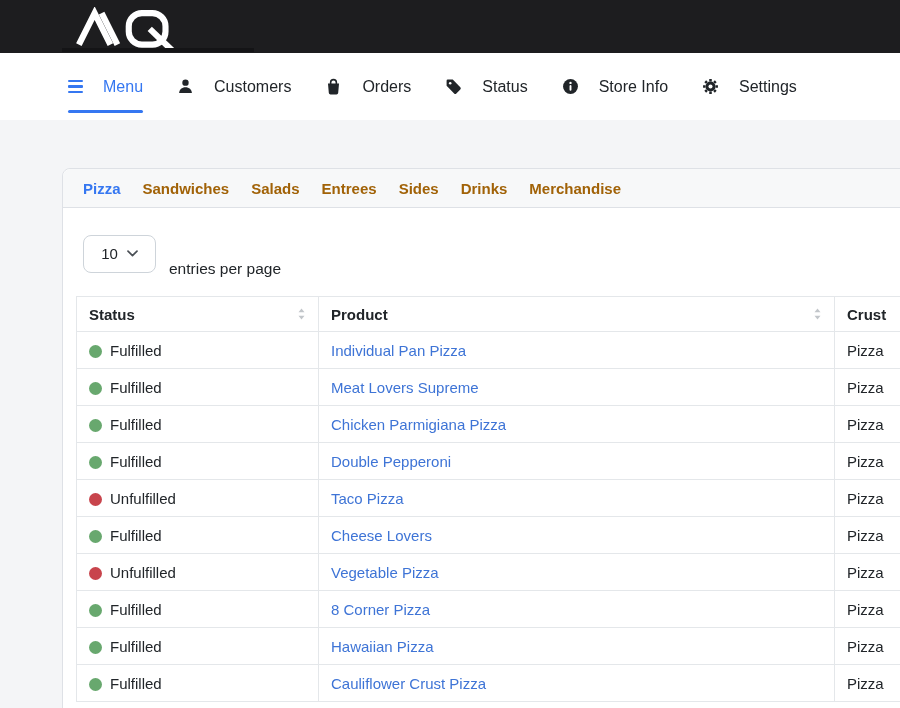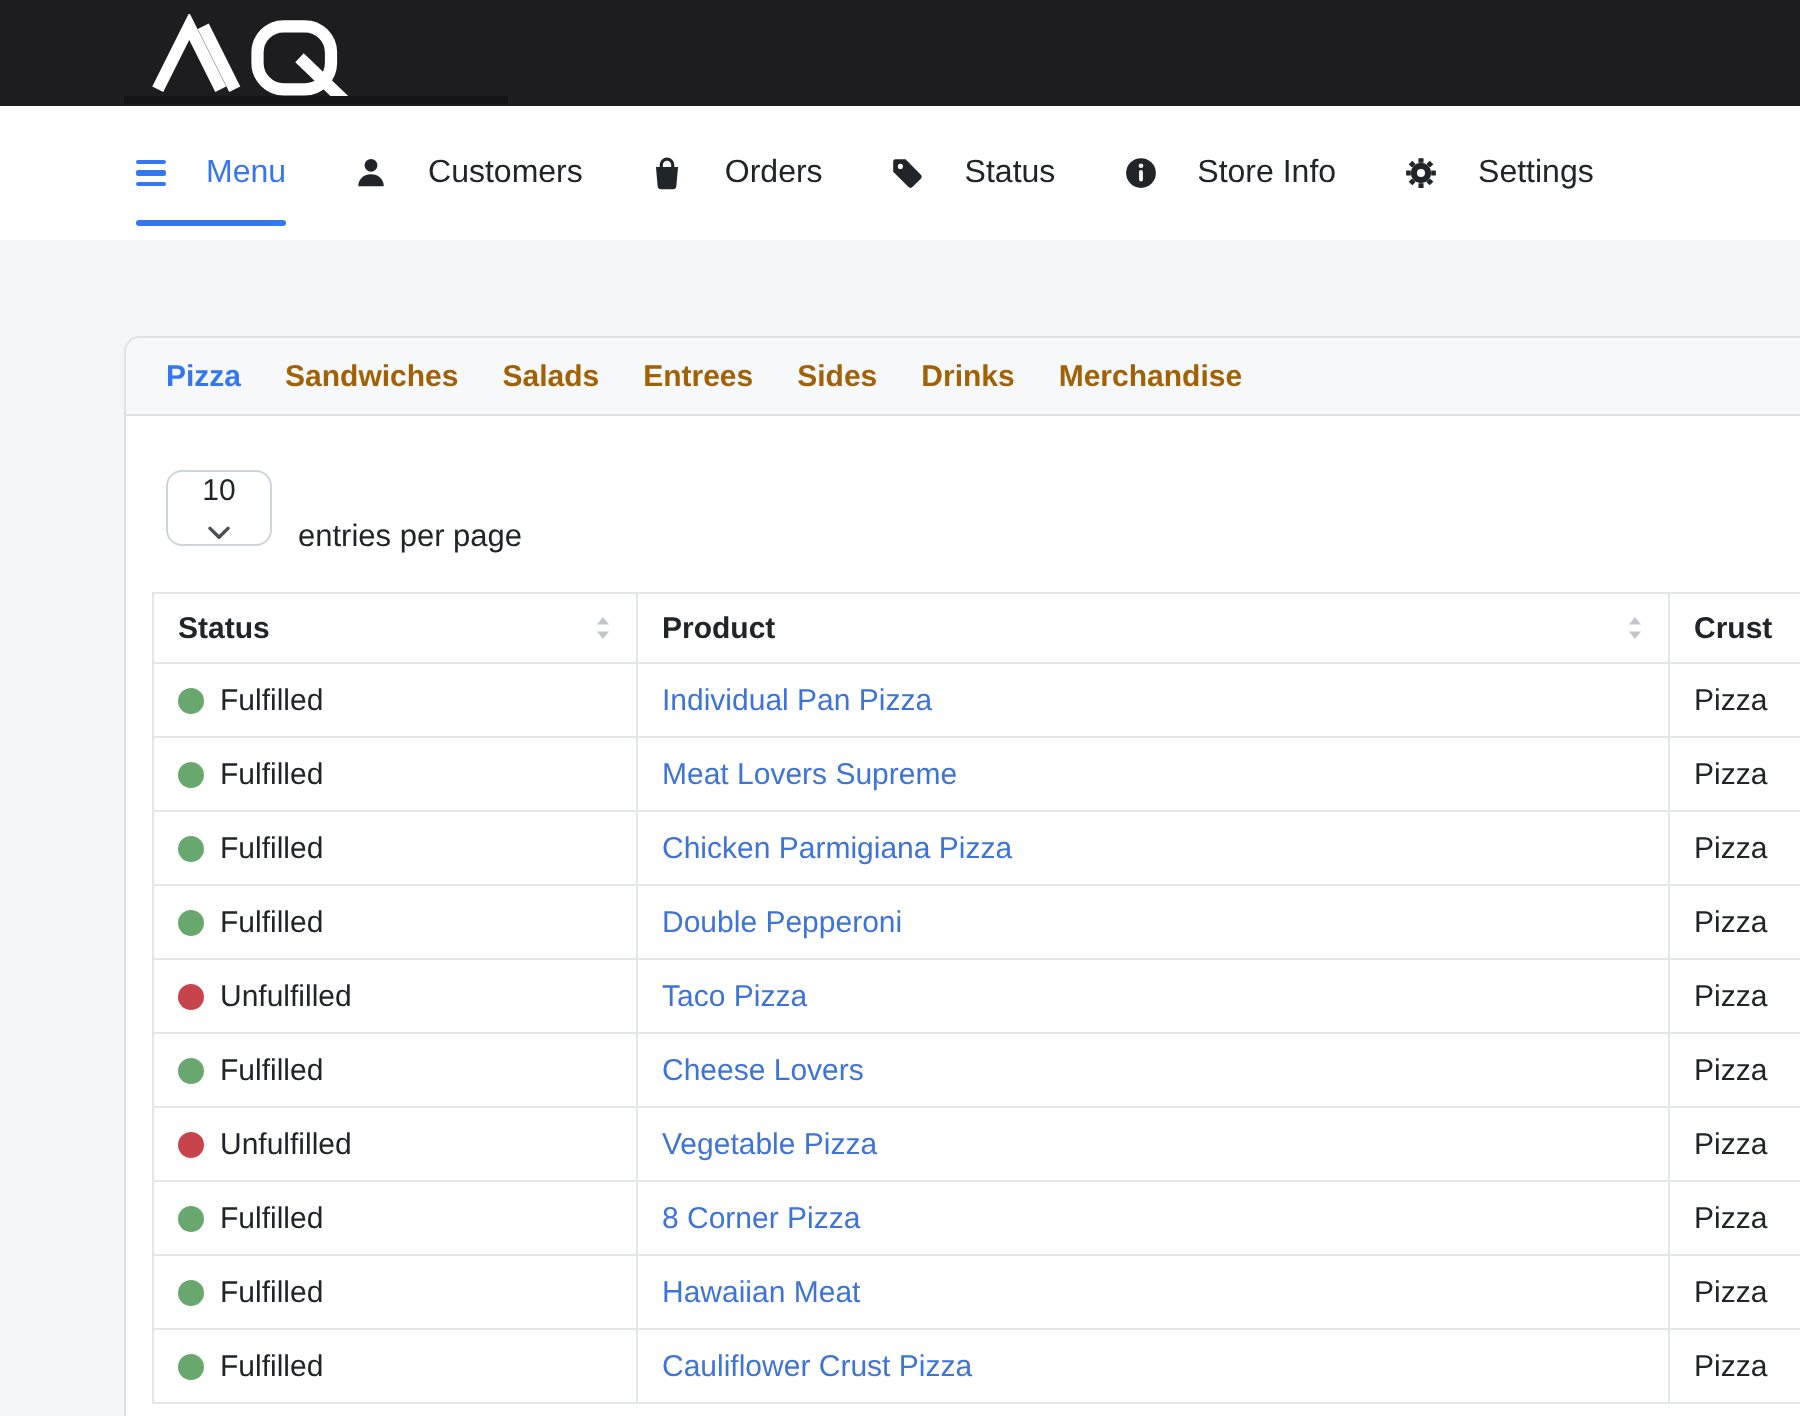--- a/index.html
+++ b/index.html
@@ -23,21 +23,21 @@
   .hamburger { display:flex; flex-direction:column; gap:3px; }
   .hamburger span { width:15px; height:2.5px; border-radius:1px; background:var(--accent,#3577f1); }
   
   .page { padding:48px 0 0 62px; }
   .card { width:1000px; background:#fff; border:1px solid #dee1e6; border-radius:8px; }
   .tabbar { background:#f7f8f9; border-bottom:1px solid #dee1e6; border-radius:8px 8px 0 0; height:39px; display:flex; align-items:center; gap:22px; padding:0 20px; }
   .tab { font-size:15px; font-weight:bold; color:#a16207; cursor:pointer; white-space:nowrap; }
   .tab.active { color:var(--accent,#3577f1); }
   .card-body { padding:13px 13px 40px 13px; }
   .page-size-row { display:flex; align-items:center; gap:13px; margin:8px 0 18px 7px; }
-  .page-size-select { width:53px; height:38px; border:1px solid #ced4da; border-radius:8px; background:#fff; display:flex; align-items:center; justify-content:center; gap:9px; font-size:15px; cursor:pointer;flex-direction:column; }
+  .page-size-select { width:73px; height:38px; border:1px solid #ced4da; border-radius:8px; background:#fff; display:flex; align-items:center; justify-content:center; gap:9px; font-size:15px; cursor:pointer; }
   .page-size-label { font-size:15.5px;margin-top:31px; }
   
   table { width:972px; border-collapse:collapse; font-size:15px; table-layout:fixed; }
   col.c-status { width:242px; } col.c-product { width:516px; } col.c-type { width:214px; }
   th, td { border:1px solid #e4e7ea; text-align:left; vertical-align:middle; }
   th { font-weight:bold; padding:8px 12px; height:35px; }
   td { padding:8px 12px; height:37px;margin-left:28px; }
   .th-flex { display:flex; align-items:center; justify-content:space-between; }
   .sort-icon { flex:0 0 auto; margin-left:8px; }
   .dot { width:13px; height:13px; border-radius:50%; display:inline-block; margin-right:8px; vertical-align:-2px; }
@@ -204,21 +204,21 @@
             <td><a class="product-link">Vegetable Pizza</a></td>
             <td>Pizza</td>
           </tr>
           <tr>
             <td><span class="dot dot-green"></span><span>Fulfilled</span></td>
             <td><a class="product-link">8 Corner Pizza</a></td>
             <td>Pizza</td>
           </tr>
           <tr>
             <td><span class="dot dot-green"></span><span>Fulfilled</span></td>
-            <td><a class="product-link">Hawaiian Meat</a></td>
+            <td><a class="product-link">Hawaiian Pizza</a></td>
             <td>Pizza</td>
           </tr>
           <tr>
             <td><span class="dot dot-green"></span><span>Fulfilled</span></td>
             <td><a class="product-link">Cauliflower Crust Pizza</a></td>
             <td>Pizza</td>
           </tr>
         </tbody>
       </table>
 

